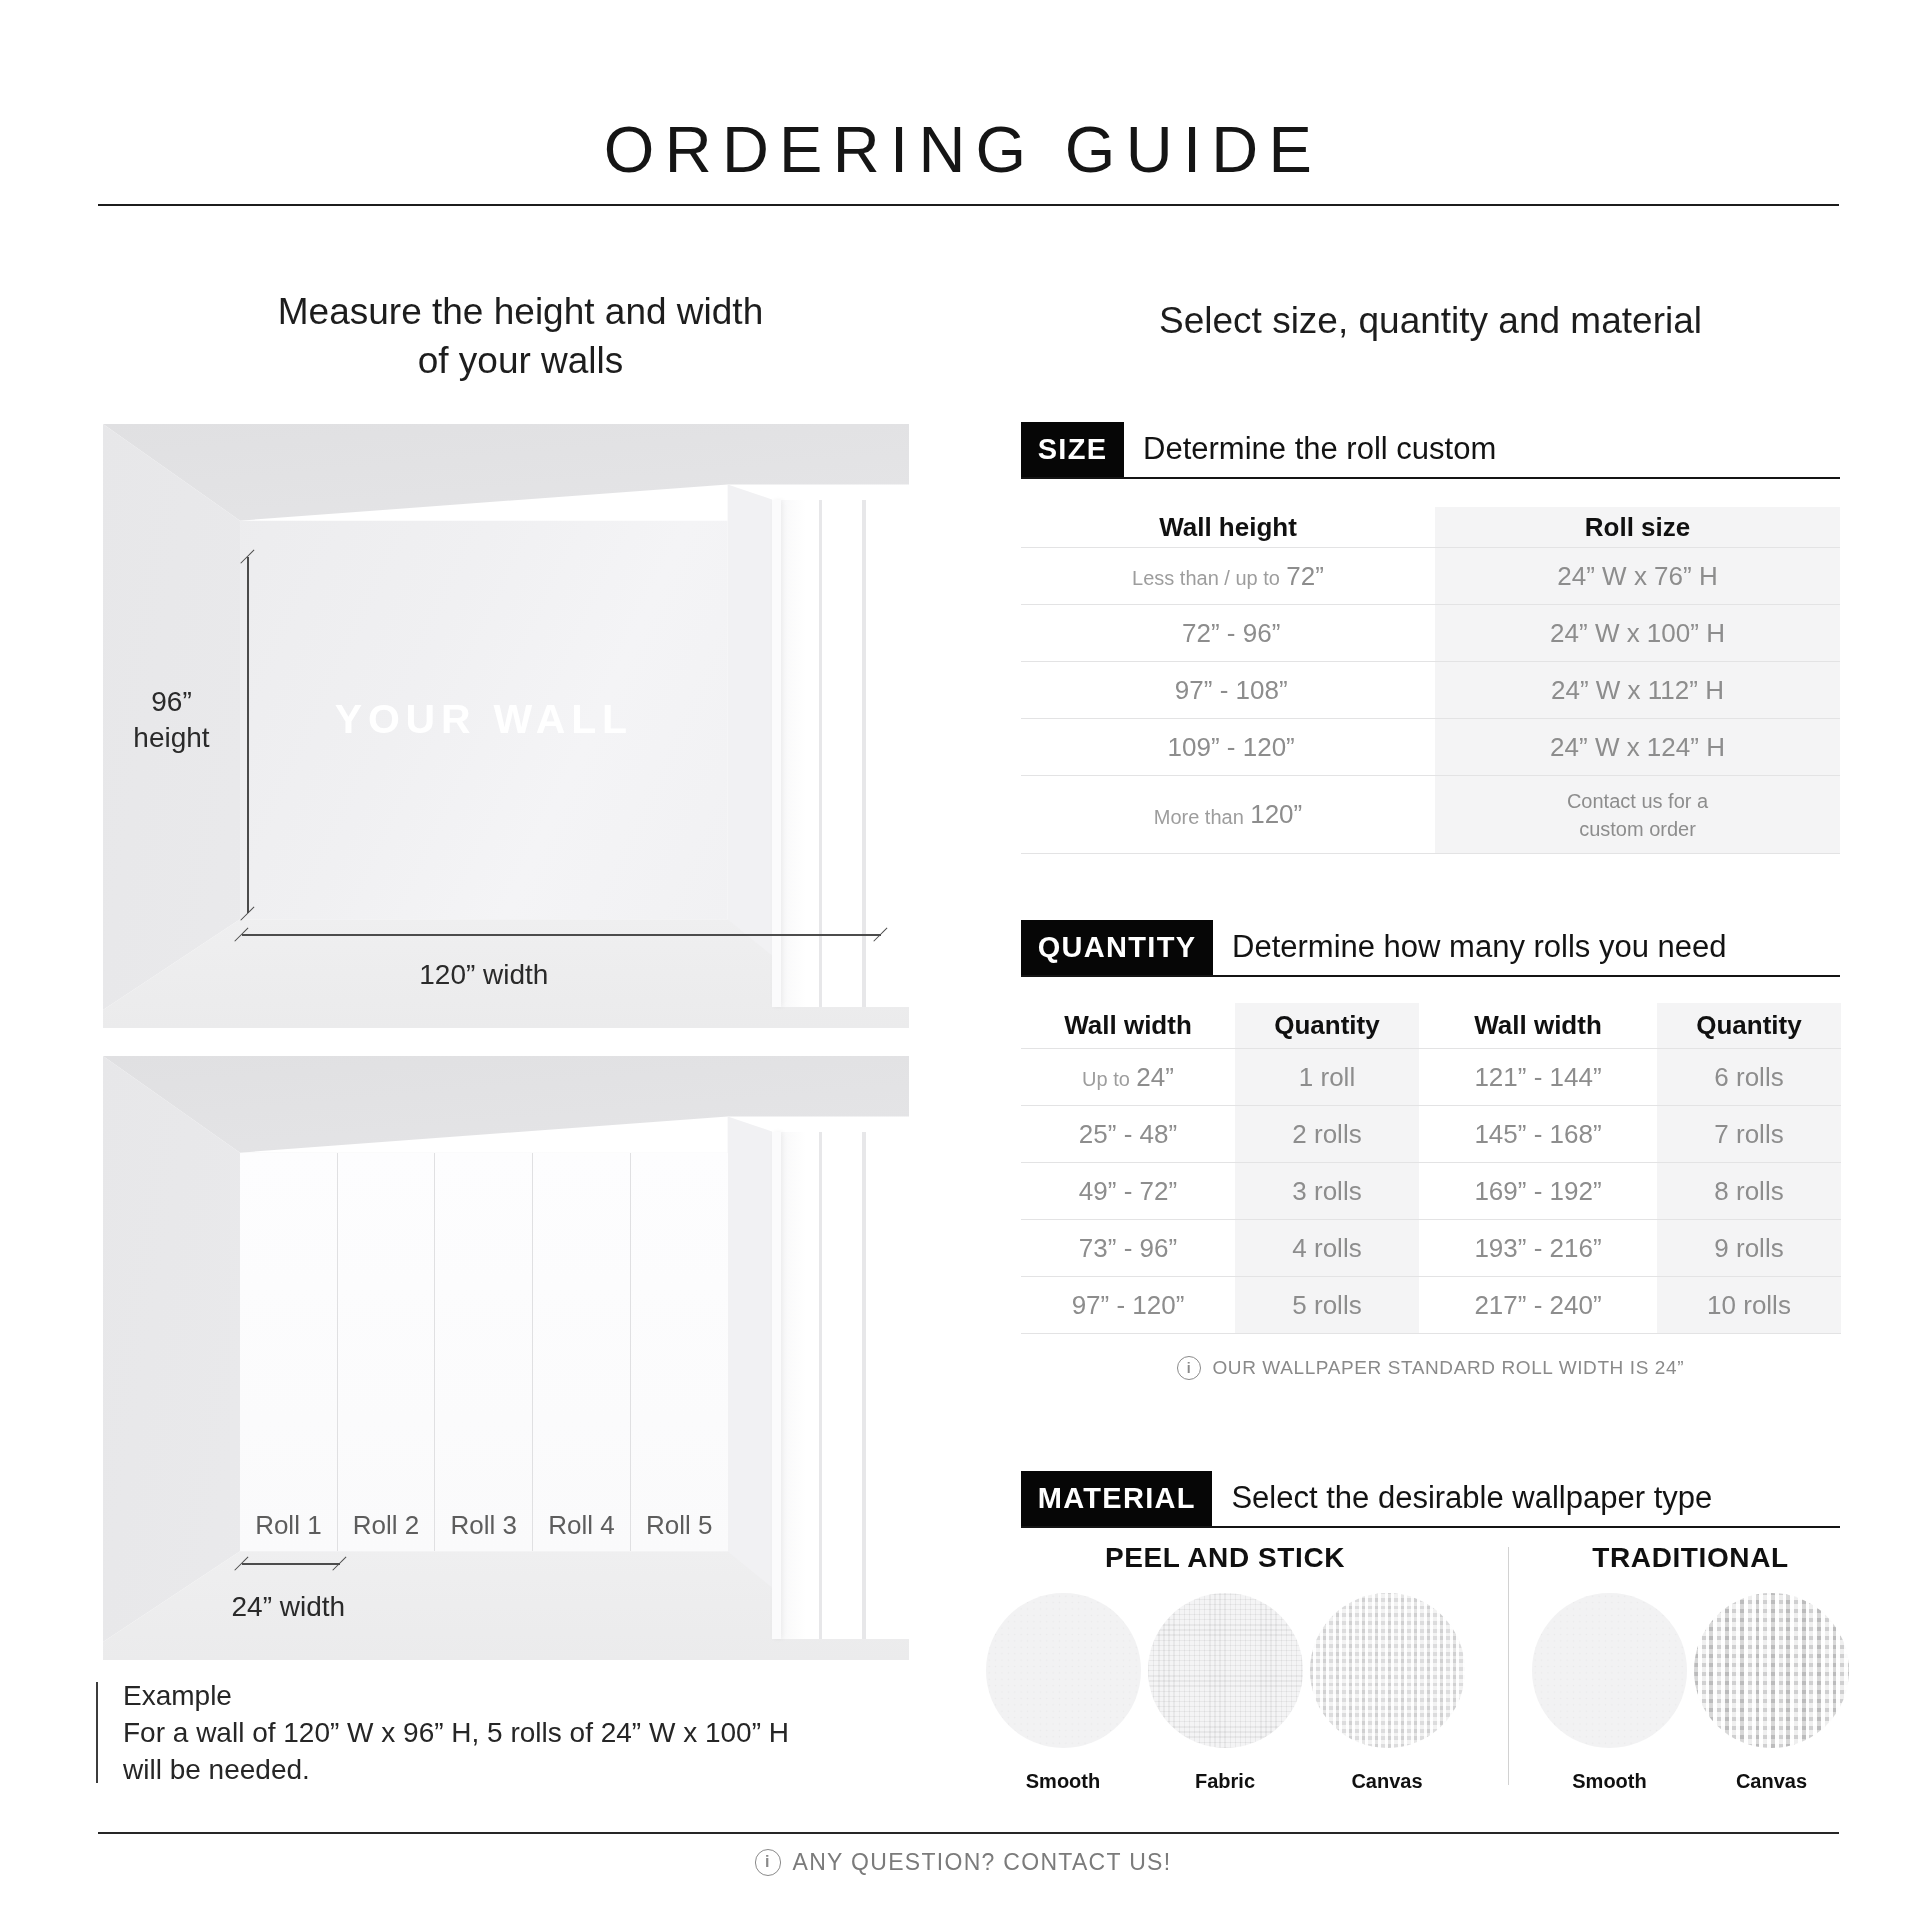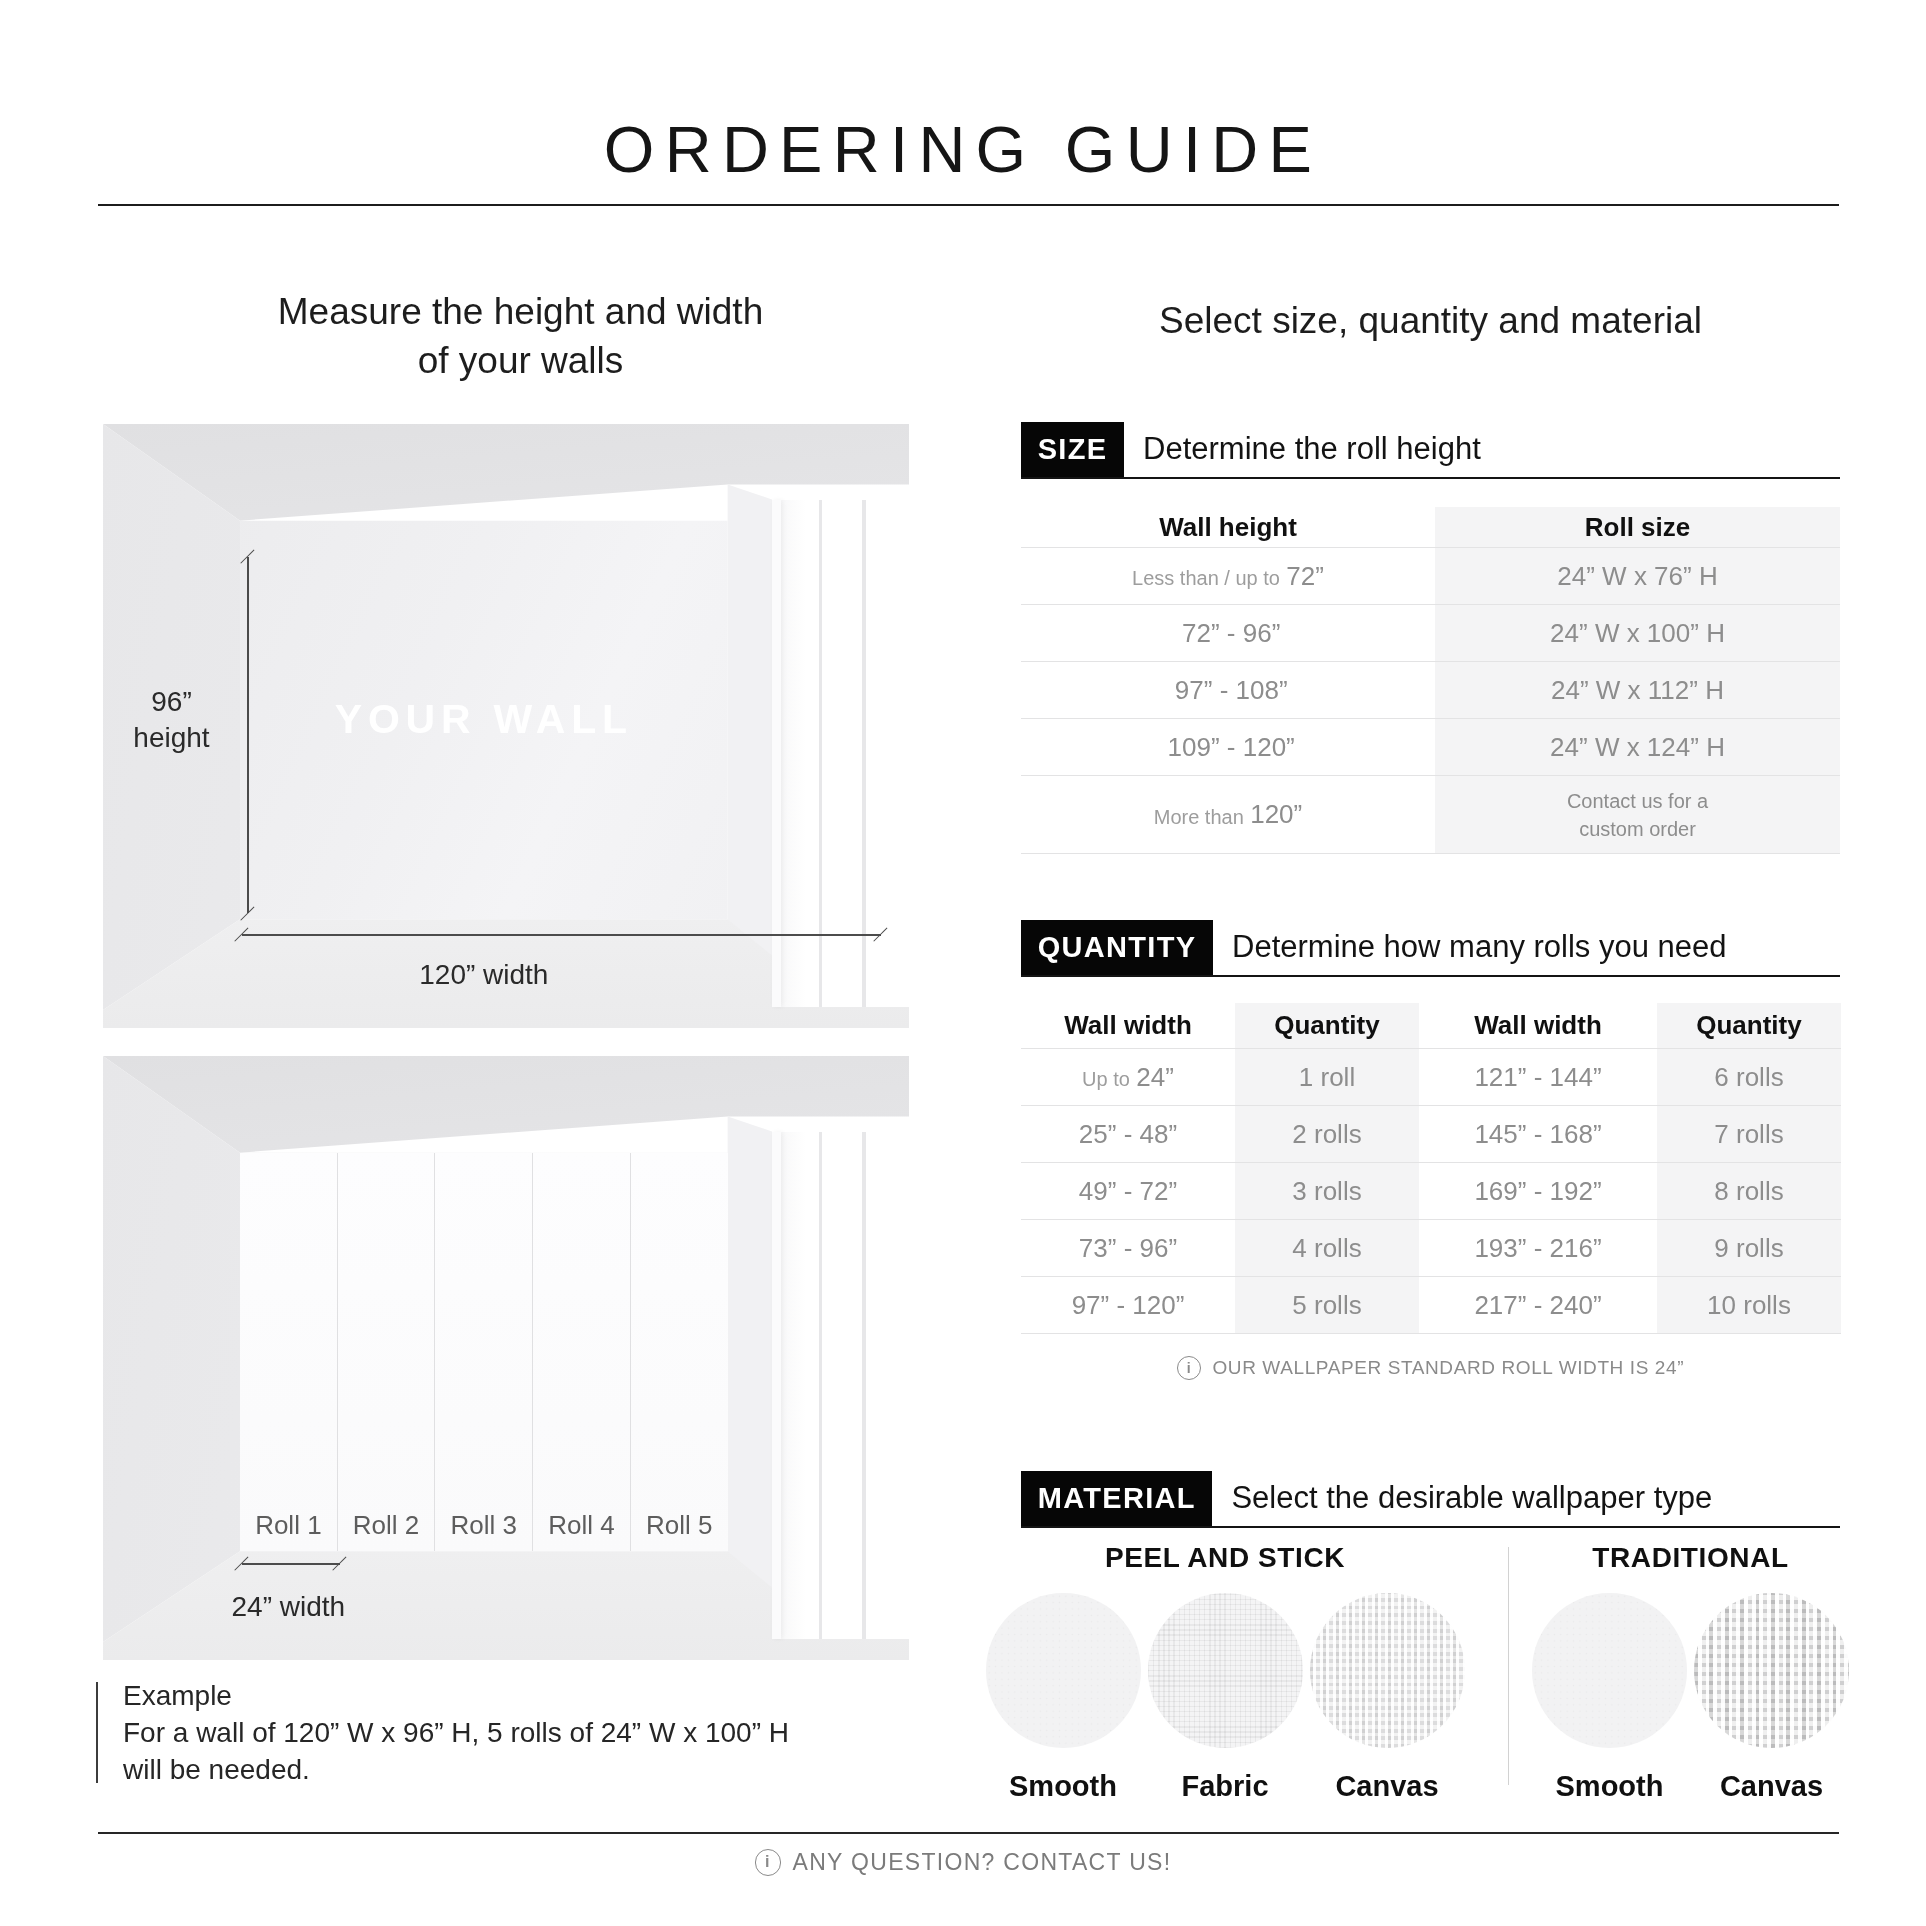--- a/index.html
+++ b/index.html
@@ -92,21 +92,21 @@
   #footer .info-icon{width:24.4px;height:24.4px;font-size:16px;}
 
   
   .mat-group{position:absolute;}
   #group-ps{left:984px;top:1542px;width:482px;}
   #group-tr{left:1530px;top:1542px;width:321px;}
   .group-name{text-align:center;font-size:28px;font-weight:700;color:#101010;letter-spacing:0.6px;}
   .swatch-row{display:flex;justify-content:center;gap:7px;margin-top:19px;}
   .swatch-item{display:flex;flex-direction:column;align-items:center;width:155px;}
   .swatch{width:155px;height:155px;border-radius:50%;}
-  .swatch-label{margin-top:22px;font-size:29px;font-weight:700;color:#101010;}
+  .swatch-label{margin-top:22px;font-size:20px;font-weight:700;color:#101010;}
   #mat-divider{left:1508px;top:1547px;width:1.3px;height:238px;background:#d2d2d2;}
 
   .tex-smooth{background-color:#f2f2f3;background-image:radial-gradient(rgba(0,0,0,.04) 0.6px,transparent 1px);background-size:6.4px 6.4px;}
   .tex-fabric{background-color:#f4f4f5;background-image:
     repeating-linear-gradient(90deg,rgba(0,0,0,.05) 0 1.3px,transparent 1.3px 5.1px),
     repeating-linear-gradient(0deg,rgba(0,0,0,.05) 0 1.3px,transparent 1.3px 5.1px);}
   .tex-canvas{background-color:#f3f3f4;background-image:
     repeating-linear-gradient(90deg,rgba(0,0,0,.09) 0 3.2px,rgba(255,255,255,.9) 3.2px 6.4px,rgba(0,0,0,.04) 6.4px 9.6px,rgba(255,255,255,.85) 9.6px 13px),
     repeating-linear-gradient(0deg,rgba(0,0,0,.06) 0 3.9px,rgba(255,255,255,.75) 3.9px 7.7px);}
   .tex-canvas-coarse{background-color:#f0f0f1;background-image:
@@ -190,21 +190,21 @@
     <div class="example-bar"></div>
     <div class="example-text">
       <span>Example</span>
       <span>For a wall of 120” W x 96” H, 5 rolls of 24” W x 100” H</span>
       <span>will be needed.</span>
     </div>
   </div>
 
   <div class="section-head" id="size-head">
     <div class="badge">SIZE</div>
-    <div class="section-sub">Determine the roll height</div>
+    <div class="section-sub">Determine the roll custom</div>
   </div>
   <div class="tbl" id="size-table">
     <div class="cell head-cell size-head-cell">Wall height</div>
     <div class="cell head-cell size-head-cell graybg">Roll size</div>
 
     <div class="cell body-cell size-body-cell">
         <span class="pre">Less than / up to </span>
         <span>72”</span>
       </div>
     <div class="cell body-cell size-body-cell graybg">24” W x 76” H</div>

